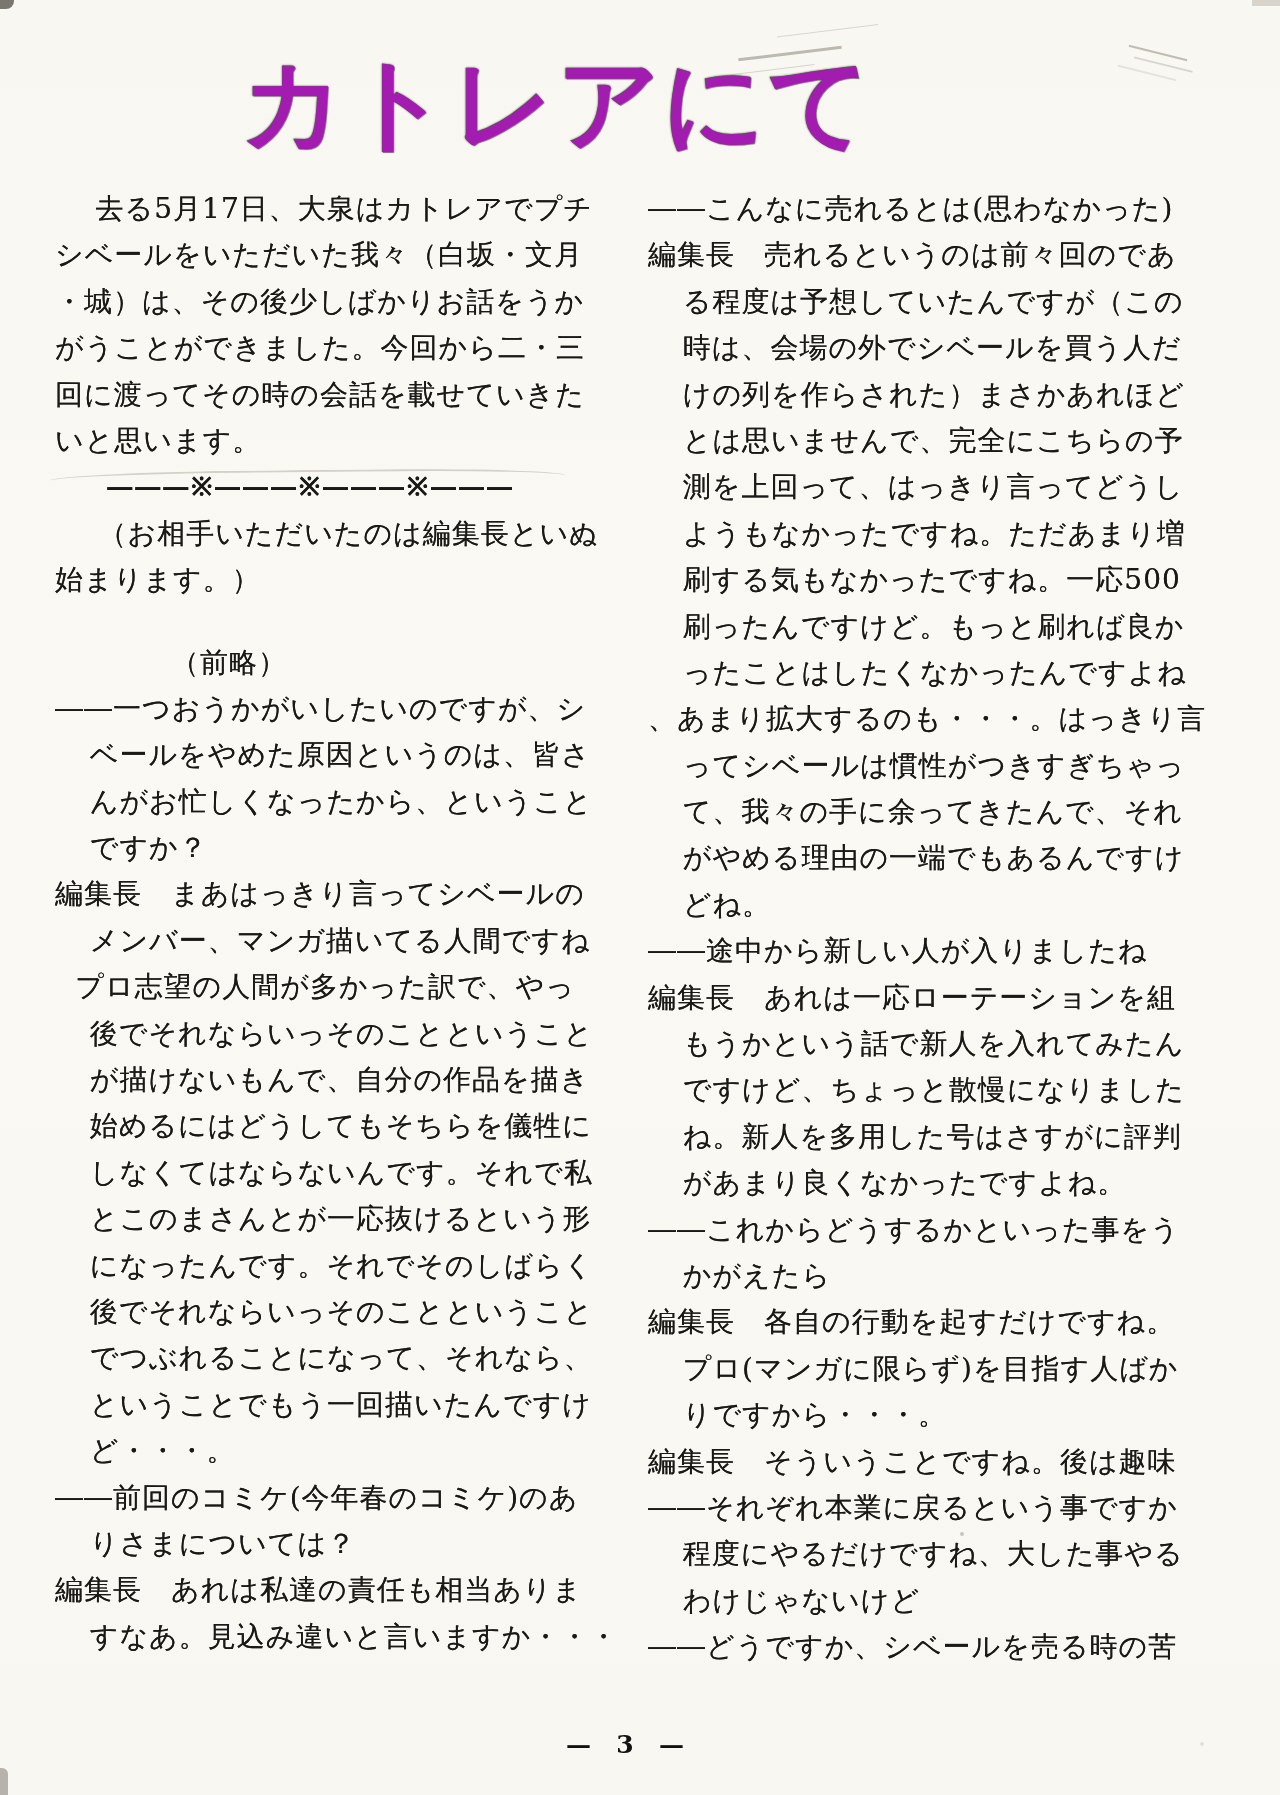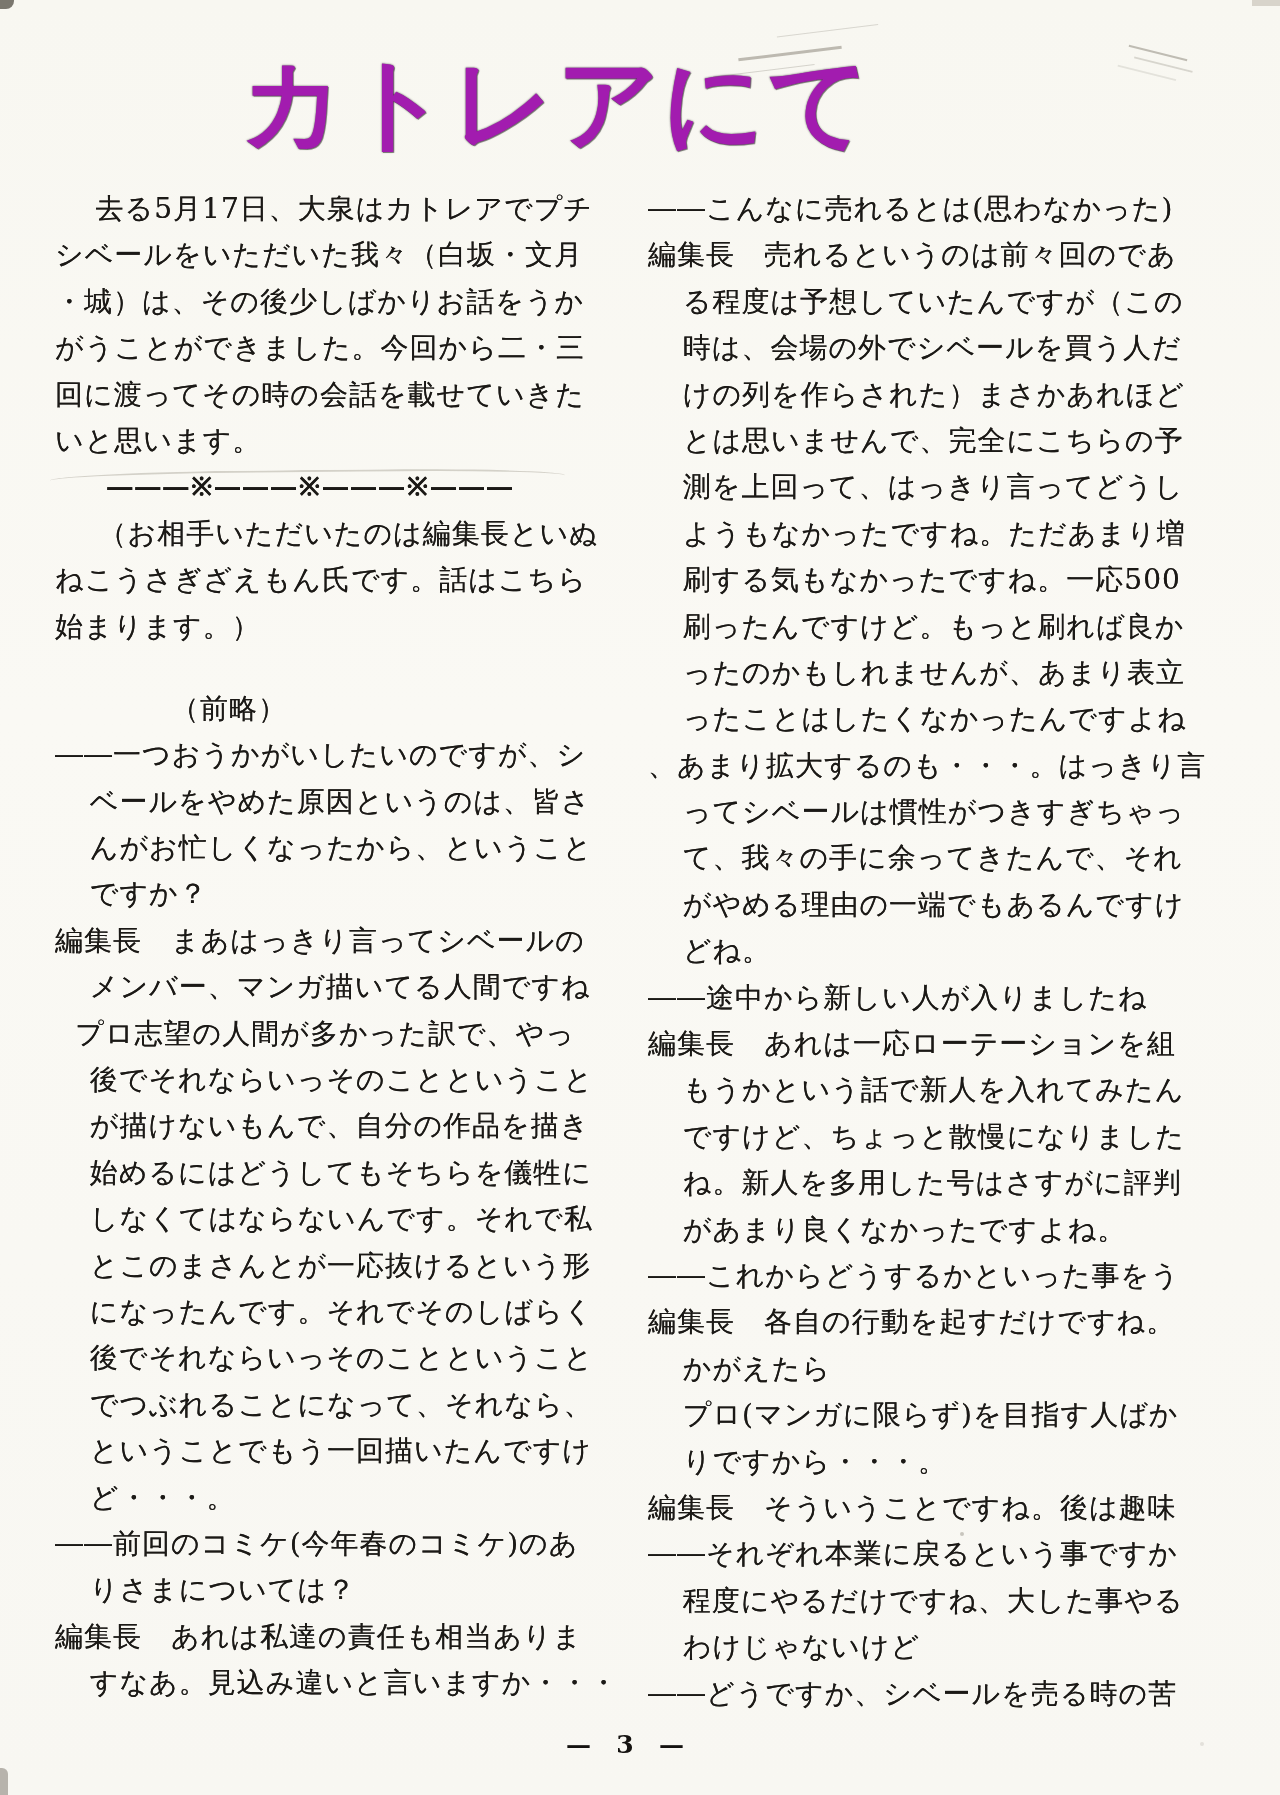--- a/index.html
+++ b/index.html
@@ -53,21 +53,20 @@
 
   <div class="col col-left">
       <div class="line" style="padding-left: 40.6px;">去る5月17日、大泉はカトレアでプチ</div>
       <div class="line" style="padding-left: 0px;">シベールをいただいた我々（白坂・文月</div>
       <div class="line" style="padding-left: 0px;">・城）は、その後少しばかりお話をうか</div>
       <div class="line" style="padding-left: 0px;">がうことができました。今回から二・三</div>
       <div class="line" style="padding-left: 0px;">回に渡ってその時の会話を載せていきた</div>
       <div class="line" style="padding-left: 0px;">いと思います。</div>
       <div class="line divider" style="padding-left: 52.2px;">―――※―――※―――※―――</div>
       <div class="line" style="padding-left: 43.5px;">（お相手いただいたのは編集長といぬ</div>
-      <div class="line" style="padding-left: 0px;">ねこうさぎざえもん氏です。話はこちら</div>
       <div class="line" style="padding-left: 0px;">始まります。）</div>
       <div class="line" style="padding-left: 116px; margin-top: 36px;">（前略）</div>
       <div class="line" style="padding-left: 0px;">――一つおうかがいしたいのですが、シ</div>
       <div class="line" style="padding-left: 34.8px;">ベールをやめた原因というのは、皆さ</div>
       <div class="line" style="padding-left: 34.8px;">んがお忙しくなったから、ということ</div>
       <div class="line" style="padding-left: 34.8px;">ですか？</div>
       <div class="line" style="padding-left: 0px;">編集長　まあはっきり言ってシベールの</div>
       <div class="line" style="padding-left: 34.8px;">メンバー、マンガ描いてる人間ですね</div>
       <div class="line" style="padding-left: 20.3px;">プロ志望の人間が多かった訳で、やっ</div>
       <div class="line" style="padding-left: 34.8px;">後でそれならいっそのことということ</div>
@@ -90,36 +89,35 @@
       <div class="line" style="padding-left: 0px;">――こんなに売れるとは(思わなかった)</div>
       <div class="line" style="padding-left: 0px;">編集長　売れるというのは前々回のであ</div>
       <div class="line" style="padding-left: 34.8px;">る程度は予想していたんですが（この</div>
       <div class="line" style="padding-left: 34.8px;">時は、会場の外でシベールを買う人だ</div>
       <div class="line" style="padding-left: 34.8px;">けの列を作らされた）まさかあれほど</div>
       <div class="line" style="padding-left: 34.8px;">とは思いませんで、完全にこちらの予</div>
       <div class="line" style="padding-left: 34.8px;">測を上回って、はっきり言ってどうし</div>
       <div class="line" style="padding-left: 34.8px;">ようもなかったですね。ただあまり増</div>
       <div class="line" style="padding-left: 34.8px;">刷する気もなかったですね。一応500</div>
       <div class="line" style="padding-left: 34.8px;">刷ったんですけど。もっと刷れば良か</div>
-      <div class="line" style="padding-left: 34.8px;">ったのかもしれませんが、あまり表立</div>
       <div class="line" style="padding-left: 34.8px;">ったことはしたくなかったんですよね</div>
       <div class="line" style="padding-left: 0px;">、あまり拡大するのも・・・。はっきり言</div>
       <div class="line" style="padding-left: 34.8px;">ってシベールは慣性がつきすぎちゃっ</div>
       <div class="line" style="padding-left: 34.8px;">て、我々の手に余ってきたんで、それ</div>
       <div class="line" style="padding-left: 34.8px;">がやめる理由の一端でもあるんですけ</div>
       <div class="line" style="padding-left: 34.8px;">どね。</div>
       <div class="line" style="padding-left: 0px;">――途中から新しい人が入りましたね</div>
       <div class="line" style="padding-left: 0px;">編集長　あれは一応ローテーションを組</div>
       <div class="line" style="padding-left: 34.8px;">もうかという話で新人を入れてみたん</div>
       <div class="line" style="padding-left: 34.8px;">ですけど、ちょっと散慢になりました</div>
       <div class="line" style="padding-left: 34.8px;">ね。新人を多用した号はさすがに評判</div>
       <div class="line" style="padding-left: 34.8px;">があまり良くなかったですよね。</div>
       <div class="line" style="padding-left: 0px;">――これからどうするかといった事をう</div>
+      <div class="line" style="padding-left: 34.8px;">かがえたら</div>
       <div class="line" style="padding-left: 0px;">編集長　各自の行動を起すだけですね。</div>
-      <div class="line" style="padding-left: 34.8px;">かがえたら</div>
       <div class="line" style="padding-left: 34.8px;">プロ(マンガに限らず)を目指す人ばか</div>
       <div class="line" style="padding-left: 34.8px;">りですから・・・。</div>
       <div class="line" style="padding-left: 0px;">編集長　そういうことですね。後は趣味</div>
       <div class="line" style="padding-left: 0px;">――それぞれ本業に戻るという事ですか</div>
       <div class="line" style="padding-left: 34.8px;">程度にやるだけですね、大した事やる</div>
       <div class="line" style="padding-left: 34.8px;">わけじゃないけど</div>
       <div class="line" style="padding-left: 0px;">――どうですか、シベールを売る時の苦</div>
     </div>
 
   <div class="pageno">

